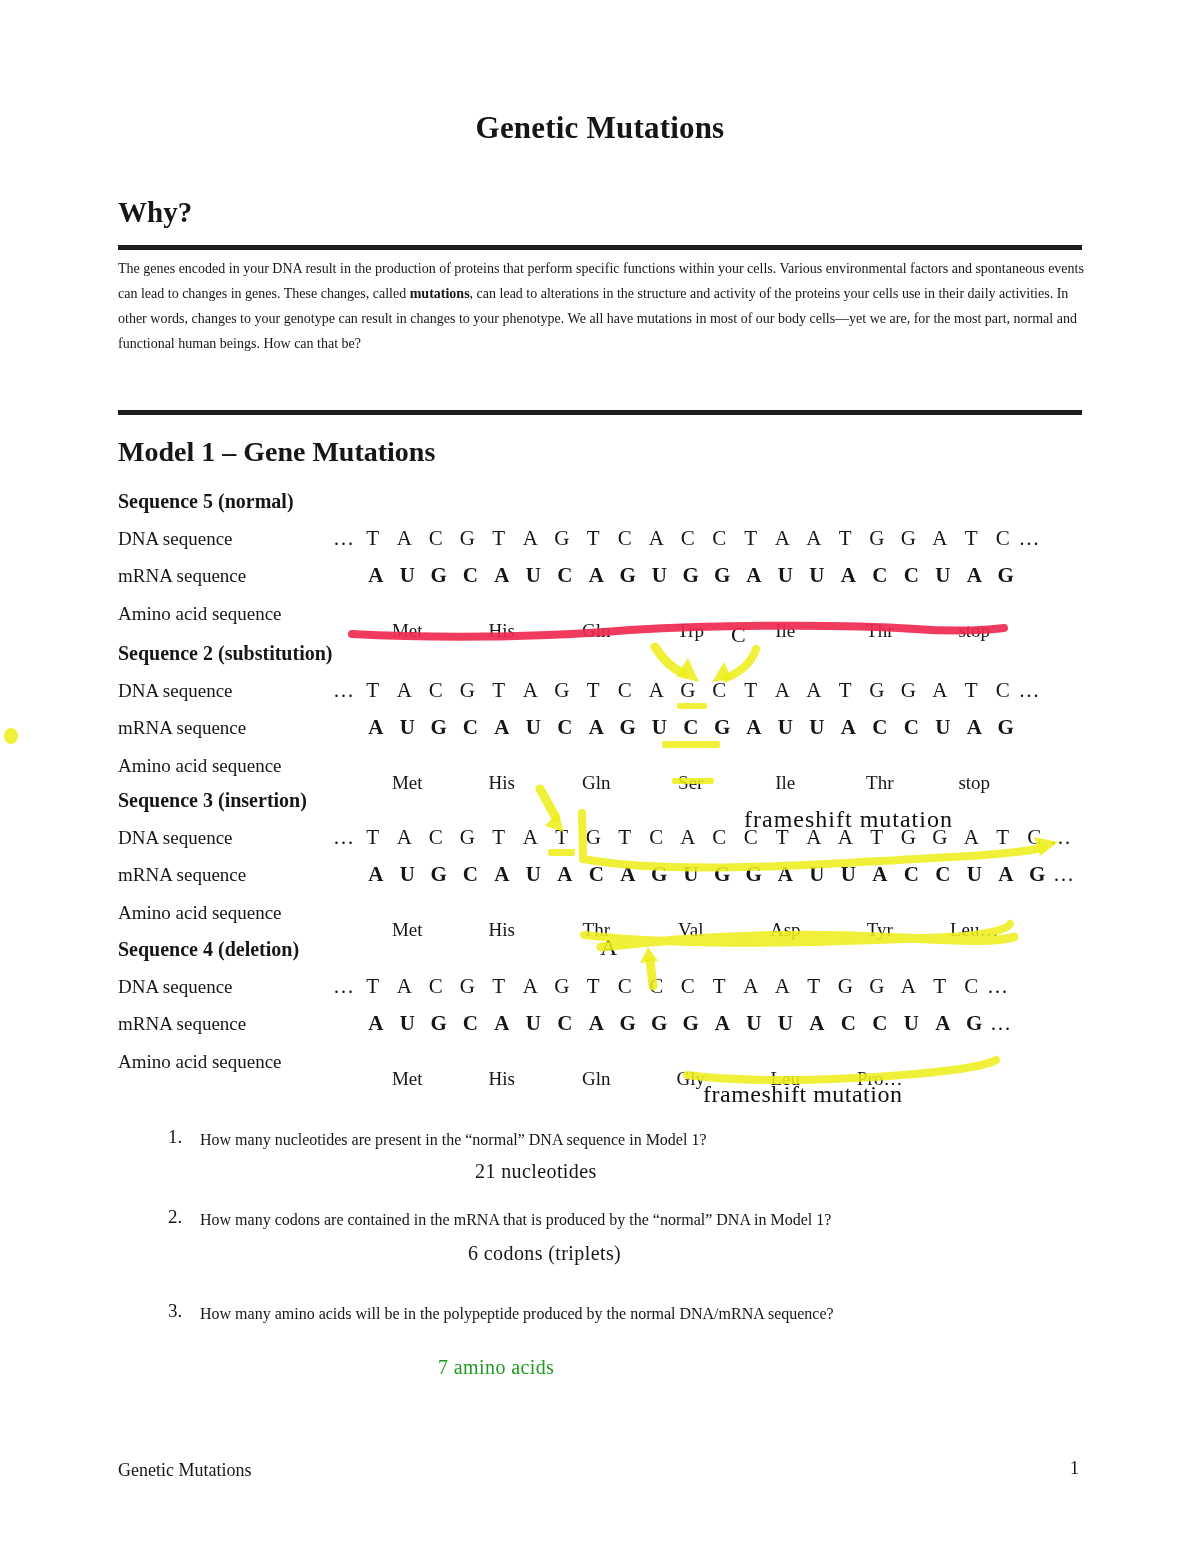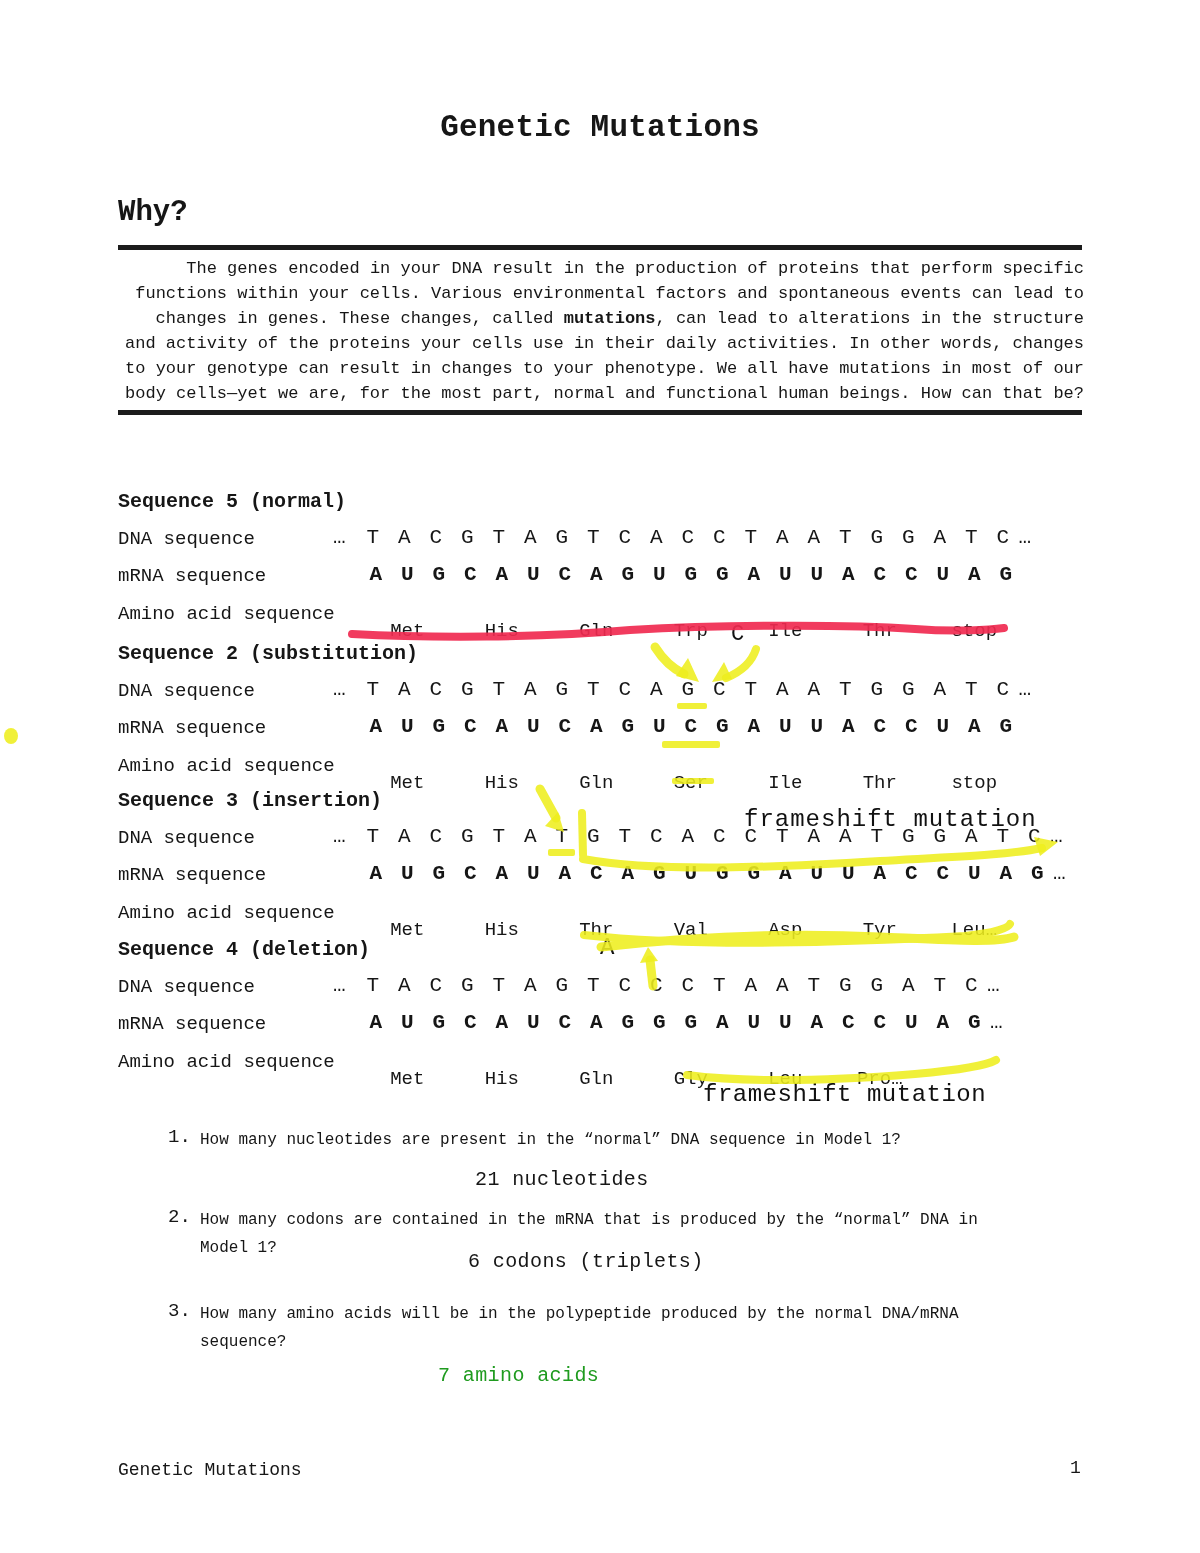--- a/index.html
+++ b/index.html
@@ -1,60 +1,61 @@
 <!DOCTYPE html>
 <html><head>
 <meta charset="utf-8">
 <style>
   html,body{margin:0;padding:0;background:#ffffff;}
   #page{
     position:relative; width:1200px; height:1502px; background:#ffffff;
-    font-family:Liberation Mono, monospace; color:#161616; overflow:hidden;
+    font-family:Liberation Serif, serif; color:#161616; overflow:hidden;
   }
   .abs{position:absolute;}
   .center{left:0;width:1200px;text-align:center;}
   #doc-title{top:110px;font-size:31px;font-weight:bold;letter-spacing:0.2px;}
   #doc-subtitle{top:162px;font-size:19px;}
   #why-heading{left:118px;top:196px;font-size:29px;font-weight:bold;}
   .rule{left:118px;width:964px;height:5px;background:#1c1c1c;}
   #rule-top{top:245px;}
   #rule-bottom{top:410px;}
-  #why-paragraph{left:118px;top:256px;width:966px;font-size:17px;line-height:25px;text-align:right;}
+  #why-paragraph{left:118px;top:256px;width:966px;font-size:14px;line-height:25px;text-align:left;}
   #model-heading{left:118px;top:436px;font-size:28px;font-weight:bold;}
   .seq-block{left:0;width:1200px;height:140px;}
   .seq-heading{position:absolute;left:118px;top:0;font-size:20px;font-weight:bold;}
   .seq-row{position:absolute;left:0;width:1200px;height:26px;}
   .seq-label{position:absolute;left:118px;top:2px;font-size:19px;}
   .seq-cells{position:absolute;display:flex;align-items:baseline;}
   .cell{display:inline-block;width:31.5px;text-align:center;font-size:21px;}
   .cell.bold{font-weight:bold;}
   .acell{display:inline-block;width:94.5px;text-align:center;font-size:19px;margin-top:19px;}
   .ell{display:inline-block;font-size:21px;width:24px;}
   .ell.tail{width:auto;}
   .q-num{position:absolute;left:168px;font-size:19px;}
   .q-text{position:absolute;left:200px;width:832px;font-size:16px;line-height:28px;}
-  .q-answer{position:absolute;font-size:20px;letter-spacing:0.4px;margin-top:8px;}
+  .q-answer{position:absolute;font-size:20px;letter-spacing:0.4px;}
   .q-answer.green{color:#1f9b1f;}
   #footer-left{left:118px;top:1460px;font-size:18px;}
   #footer-page{left:1070px;top:1458px;font-size:18px;}
   .hand{position:absolute;font-size:24px;color:#111;}
   #annotation-overlay{position:absolute;left:0;top:0;pointer-events:none;}
 </style>
 </head>
 <body>
 
 <div id="page">
 
   <div id="doc-title" class="abs center">Genetic Mutations</div>
 
   <div id="why-heading" class="abs">Why?</div>
   <div id="rule-top" class="abs rule"></div>
   <div id="why-paragraph" class="abs"><span>The genes encoded in your DNA result in the production of proteins that perform specific functions within your cells. Various environmental factors and spontaneous events can lead to changes in genes. These changes, called </span><b>mutations</b><span>, can lead to alterations in the structure and activity of the proteins your cells use in their daily activities. In other words, changes to your genotype can result in changes to your phenotype. We all have mutations in most of our body cells—yet we are, for the most part, normal and functional human beings. How can that be?</span></div>
   <div id="rule-bottom" class="abs rule"></div>
 
+  <div id="model-heading" class="abs">Model 1 – Gene Mutations</div>
 
   <div id="sequences">
       <div class="abs seq-block" style="top: 490px;">
         <div class="seq-heading">Sequence 5 (normal)</div>
         <div class="seq-row" style="top: 36px;">
           <div class="seq-label">DNA sequence</div>
           <div class="seq-cells" style="left: 333px;">
             <span class="ell">…</span>
             <span class="cell">T</span>
             <span class="cell">A</span>

